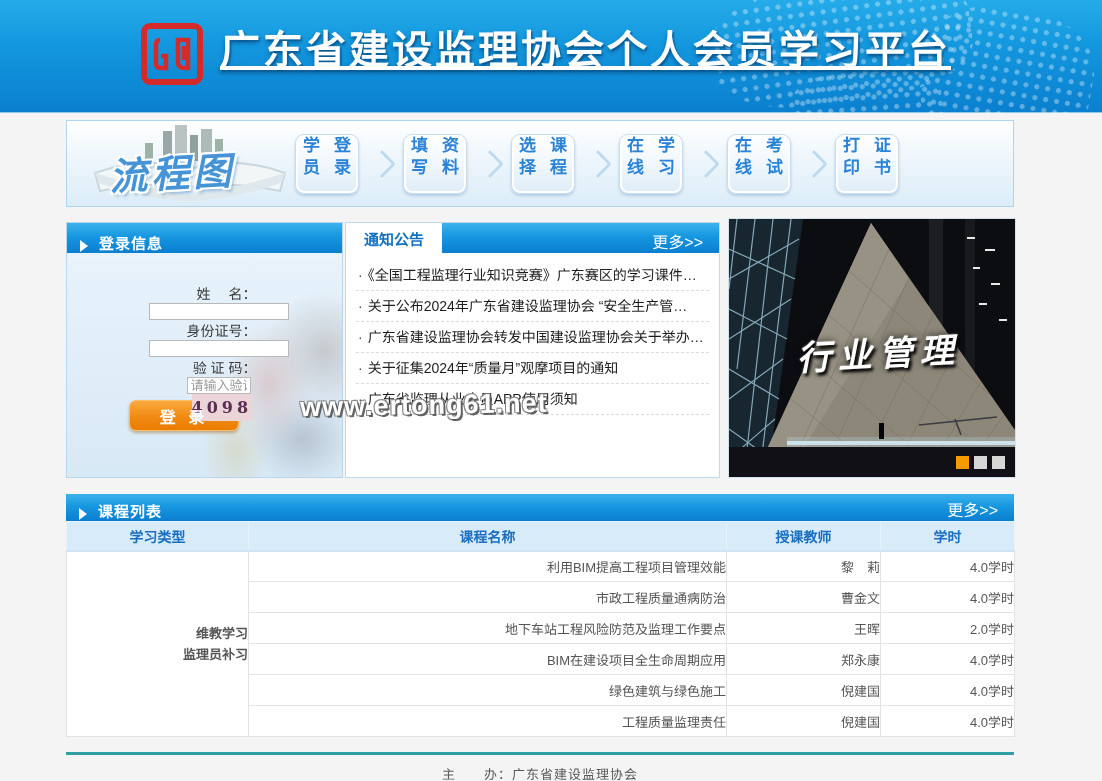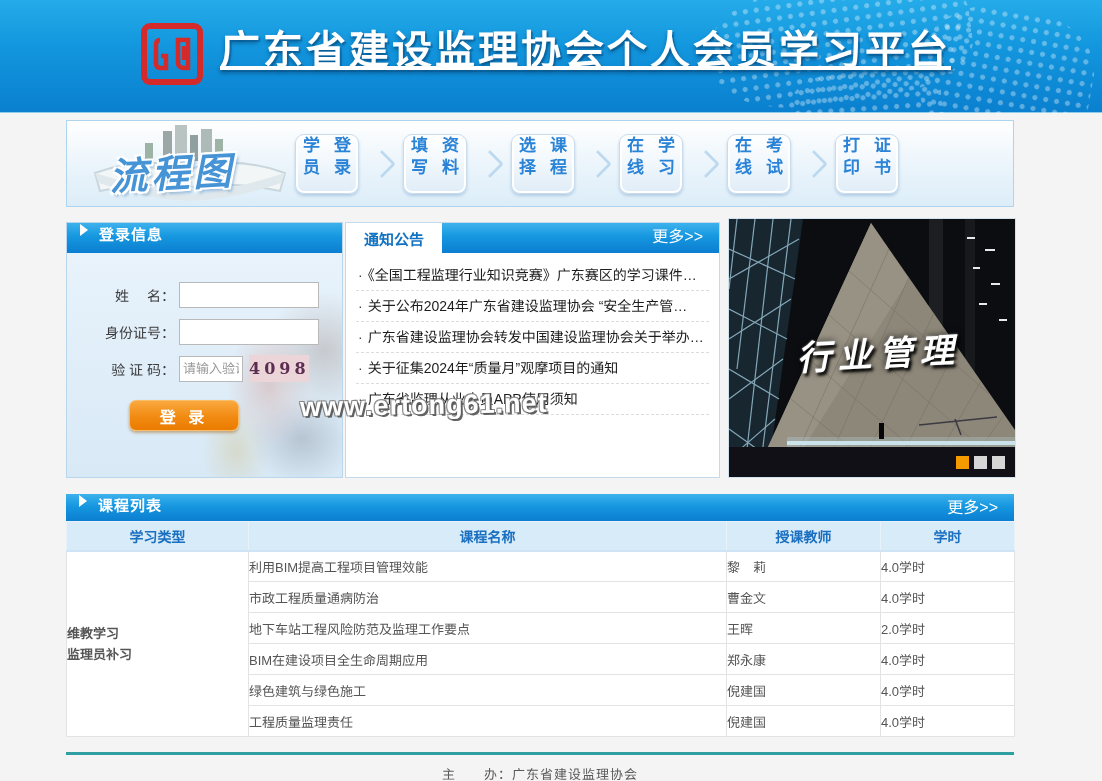--- a/index.html
+++ b/index.html
@@ -34,35 +34,35 @@
     background:linear-gradient(180deg,#ffffff 0%,#f2f8fd 45%,#dfecf7 100%);
     box-shadow:0 2px 3px rgba(110,155,200,.4), inset 0 0 0 2px #ffffff;
     display:flex; flex-direction:row; justify-content:center; text-align:center;
     color:#2a83d6; font-size:17px; font-weight:bold; line-height:1.3; }
   .step-sep { width:20px; height:20px; margin:0 11px 0 13px;
     border-top:3px solid #bcd9ef; border-right:3px solid #bcd9ef;
     transform:rotate(45deg); border-top-right-radius:4px; }
 
   
   .bar-blue { height:30px; background:linear-gradient(180deg,#3db2ec 0%,#1697e0 45%,#0b7ed0 100%);
-    display:flex; align-items:flex-start; position:relative; }
+    display:flex; align-items:flex-end; position:relative; }
   .bar-title { color:#fff; font-size:15px; font-weight:bold; margin-left:8px; letter-spacing:1px; }
   .more-link { position:absolute; right:16px; color:#ffffff; font-size:16px; text-decoration:none; cursor:pointer; }
 
   
   .panel-login { position:absolute; left:66px; top:222px; width:277px; height:256px;
     border:1px solid #b9d6ec; background:linear-gradient(180deg,#eaf4fc,#d8e9f6); overflow:hidden; }
   .photo-hint { position:absolute; left:70px; top:40px; width:220px; height:220px; opacity:.22;
     background:
       radial-gradient(60px 90px at 60% 55%, #c2543a 0%, transparent 70%),
       radial-gradient(70px 60px at 75% 80%, #3a3f55 0%, transparent 75%),
       radial-gradient(50px 70px at 45% 85%, #c9a23c 0%, transparent 70%),
       radial-gradient(80px 80px at 85% 40%, #6b4a3a 0%, transparent 75%); }
   .login-form { position:relative; padding-top:30px; }
-  .form-row { display:flex; align-items:center; margin:0 0 14px 28px; height:23px; }
+  .form-row { display:flex; align-items:center; margin:0 0 14px 28px; height:23px;flex-direction:column; }
   .form-label { width:80px; font-size:14px; color:#3b3b3b; text-align:right; margin-right:4px; white-space:nowrap; }
   .text-input { width:140px; height:26px; border:1px solid #b9b9b9; background:#fff; font-size:13px; padding:0 4px; }
   .captcha-input { width:64px; height:26px; border:1px solid #b9b9b9; background:#fff; font-size:13px; padding:0 3px; }
   .captcha-input::placeholder, .text-input::placeholder { color:#9a9a9a; }
   .captcha-box { width:60px; height:27px; margin-left:6px; background:#ecd5d9;
     color:#5b2d52; font-family:"DejaVu Serif", serif; font-weight:bold; font-size:16px;
     letter-spacing:4px; text-align:center; line-height:27px; cursor:pointer; }
   .login-btn { display:block; margin:20px 0 0 62px; width:110px; height:31px;
     background:linear-gradient(180deg,#faa93f 0%,#f18a12 55%,#ea7c00 100%);
     border:1px solid #fbbd67; border-radius:7px; box-shadow:0 2px 3px rgba(150,90,10,.45);
@@ -89,21 +89,21 @@
   .sq-dot { width:13px; height:13px; background:#d6d6d6; cursor:pointer; }
   .sq-dot.active { background:#f59b00; }
 
   
   .panel-courses { position:absolute; left:66px; top:494px; width:948px; }
   .bar-courses { height:27px; }
   .course-table { width:948px; border-collapse:collapse; background:#6d28d9; table-layout:fixed;padding-left:24px; }
   .course-table thead th { height:29px; background:#d7ebf8; color:#1b6fc0; font-size:14px;
     font-weight:bold; border:1px solid #e8f2fa; border-bottom:2px solid #cfe4f4; }
   .course-table td { height:31px; border:1px solid #e3e3e3; font-size:13px; color:#555;
-    text-align:left; background:#ffffff; }
+    text-align:right; background:#ffffff; }
   .cat-cell { font-weight:bold; font-size:14px; color:#4d4d4d; line-height:21px; }
   .col-type { width:182px; } .col-name { width:478px; } .col-teacher { width:154px; } .col-hours { width:134px; }
 
   
   .footer { position:absolute; left:66px; top:752px; width:948px; border-top:3px solid #2f9fa2;
     padding-top:9px; text-align:center; }
   .footer-text { font-size:13px; color:#5a5a5a; letter-spacing:1px; }
 
   
   .watermark { position:absolute; left:300px; top:390px; z-index:40; pointer-events:none;

